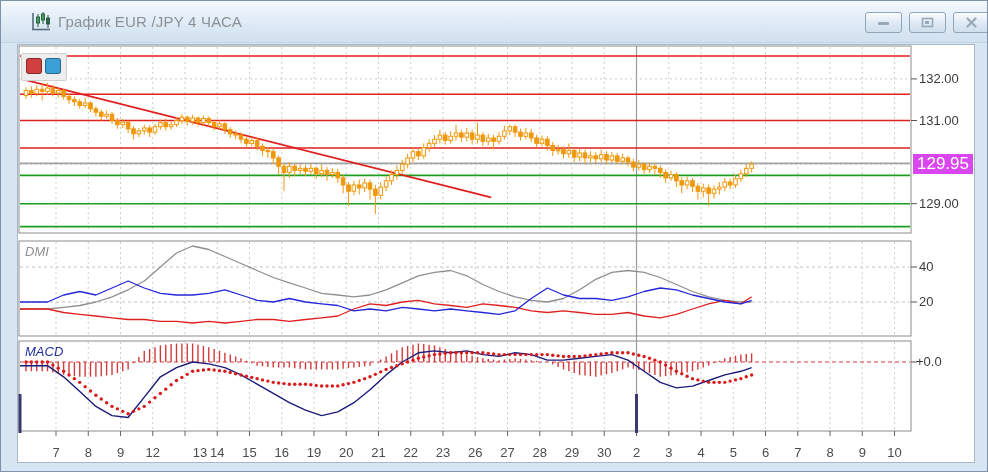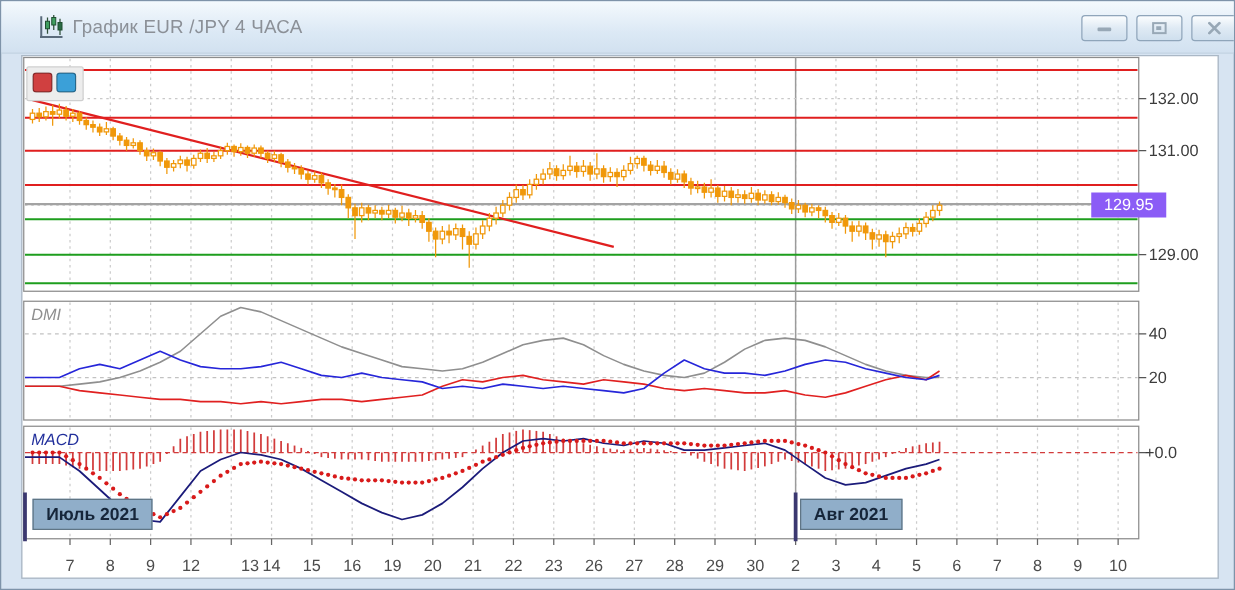--- a/index.html
+++ b/index.html
@@ -11,21 +11,21 @@
   .winbtn{width:37px;height:21px;border:1px solid #8fa5ba;border-radius:3px;background:linear-gradient(#fbfdfe,#dfeaf4 50%,#cfdfee);display:flex;align-items:center;justify-content:center;padding:0;cursor:default;}
   .winbtn svg{display:block;}
   #client{position:absolute;left:0;top:41px;width:988px;height:331px;}
   #client-bg{position:absolute;left:16px;top:2px;width:958px;height:419px;background:#fff;border:1px solid #aab8c6;box-sizing:border-box;}
   #chart{position:absolute;left:0;top:-41px;width:988px;height:472px;}
   #toolbar{position:absolute;left:20px;top:11px;width:44px;height:26px;background:#ededed;border:1px solid #cfcfcf;border-radius:2px;}
   .swatch{position:absolute;top:4px;width:16px;height:16px;border-radius:3px;border:1px solid rgba(0,0,0,.35);padding:0;}
   #swatch-red{left:4px;}
   #swatch-blue{left:23px;}
   .ylab{position:absolute;left:918px;font-size:13px;color:#3c3c3c;white-space:nowrap;}
-  #price-badge{position:absolute;left:872px;width:60px;height:20px;background:#8b5cf6;color:#fff;font-size:13px;text-align:center;line-height:20px;}
+  #price-badge{position:absolute;left:912px;width:60px;height:20px;background:#d946ef;color:#fff;font-size:17px;text-align:center;line-height:20px;}
   .panel-label{position:absolute;left:24px;font-size:13px;font-style:italic;}
   #dmi-label{color:#8f8f8f;}
   #macd-label{color:#22309c;}
   .month-box{position:absolute;background:#90aec9;border:1px solid #5f7585;color:#16263a;font-size:14px;font-weight:bold;padding:3px 10px 4px 10px;white-space:nowrap;}
   #x-axis{position:absolute;left:0;top:403px;width:988px;height:20px;}
   .xlab{position:absolute;width:26px;text-align:center;font-size:13px;color:#4c4c4c;}
 </style>
 </head>
 <body>
 
@@ -759,22 +759,20 @@
     <div class="ylab" style="top:154px;">129.00</div>
     <div id="price-badge" style="top:112px;">129.95</div>
 
     <div class="panel-label" id="dmi-label" style="top:202px;">DMI</div>
     <div class="ylab" style="top:217px;">40</div>
     <div class="ylab" style="top:252px;">20</div>
 
     <div class="panel-label" id="macd-label" style="top:302px;">MACD</div>
     <div class="ylab" style="top:312px;left:915px;">+0.0</div>
 
-    <div class="month-box" style="left:25px;top:357px;">Июль 2021</div>
-    <div class="month-box" style="left:639px;top:357px;">Авг 2021</div>
 
     <div id="x-axis">
         <span class="xlab" style="left: 42px;">7</span>
         <span class="xlab" style="left: 74.25px;">8</span>
         <span class="xlab" style="left: 106.5px;">9</span>
         <span class="xlab" style="left: 138.75px;">12</span>
         <span class="xlab" style="left: 186px;">13</span>
         <span class="xlab" style="left: 203.25px;">14</span>
         <span class="xlab" style="left: 235.5px;">15</span>
         <span class="xlab" style="left: 267.75px;">16</span>

